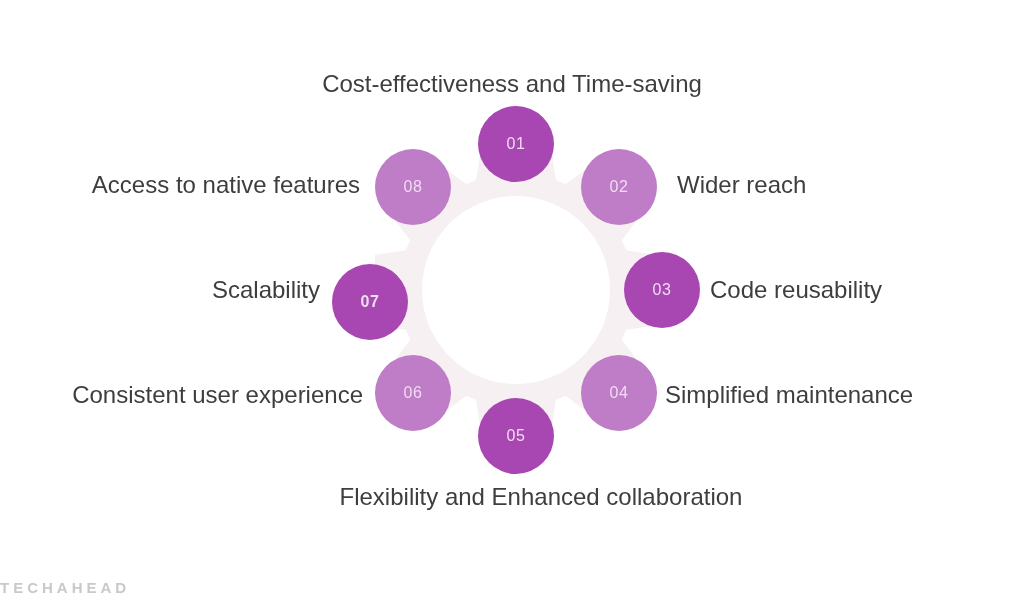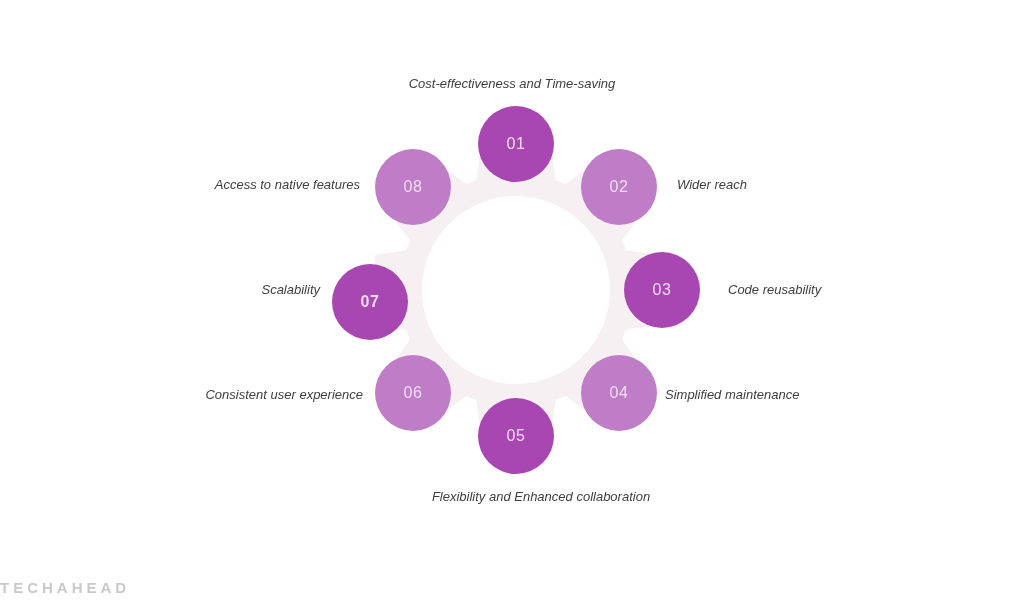--- a/index.html
+++ b/index.html
@@ -69,31 +69,30 @@
   .t02 { left: 557px; top: 184px; transform: rotate(45deg); }
   .t03 { left: 592px; top: 267px; transform: rotate(90deg); }
   .t04 { left: 557px; top: 350px; transform: rotate(135deg); }
   .t05 { left: 474px; top: 385px; transform: rotate(180deg); }
   .t06 { left: 391px; top: 350px; transform: rotate(225deg); }
   .t07 { left: 356px; top: 267px; transform: rotate(270deg); }
   .t08 { left: 391px; top: 184px; transform: rotate(315deg); }
   
   .step-label {
     position: absolute;
-    font-size: 13px;
+    font-size: 24px;
     line-height: 24px;
     color: var(--label-text, #3e3e3e);
     white-space: nowrap;
     z-index: 5;
-    font-style: italic;
   }
   .label-center { left: 0; width: 1024px; text-align: center; }
   .lbl01 { top: 72px; }
   .lbl02 { left: 677px; top: 173px; }
-  .lbl03 { left: 710px; top: 278px; margin-left: 18px; }
+  .lbl03 { left: 710px; top: 278px; }
   .lbl04 { left: 665px; top: 383px; }
   .lbl05 { top: 485px; padding-left: 29px; }
   .lbl06 { right: 661px; top: 383px; text-align: right; }
   .lbl07 { right: 704px; top: 278px; text-align: left; }
   .lbl08 { right: 664px; top: 173px; text-align: right; }
   
   .brand-logo {
     position: absolute;
     left: 0; top: 579px;
     width: 1024px;

